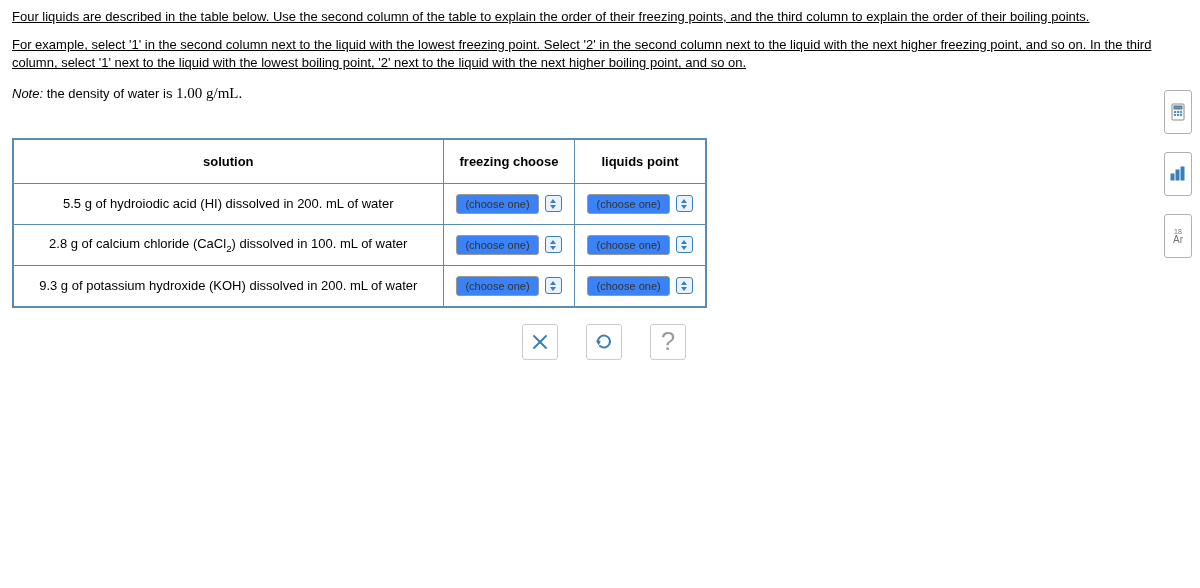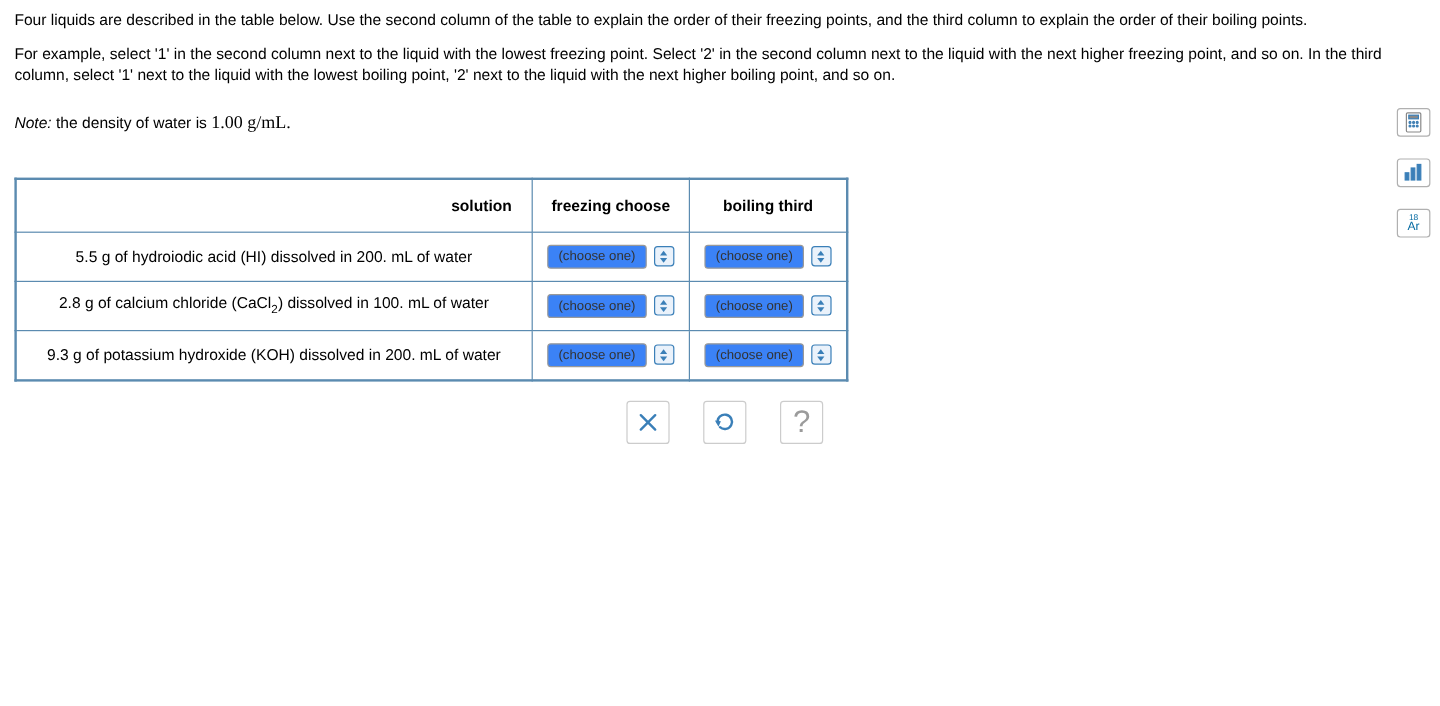--- a/index.html
+++ b/index.html
@@ -11,22 +11,23 @@
       font-family: Verdana, Geneva, sans-serif;
       font-size: 13px;
       color: #000;
       background: #fff;
       padding: 8px 12px;
       position: relative;
       width: 1200px;
       height: 588px;
     }
     .instructions {
-      margin-bottom: 22px;
+      margin-bottom: 12px;
       line-height: 1.4;
+      text-decoration: underline;
     }
     .instructions p {
       margin-bottom: 10px;
     }
     .note {
       margin-bottom: 36px;
     }
     .italic {
       font-style: italic;
     }
@@ -46,21 +47,20 @@
       vertical-align: middle;
       white-space: nowrap;
     }
     table.main-table th {
       font-weight: bold;
       text-align: center;
       padding: 14px 16px;
     }
     table.main-table th:first-child {
       min-width: 430px;
-      text-align: right;
     }
     .dropdown {
       display: inline-flex;
       align-items: center;
       gap: 6px;
     }
     .dropdown-label {
       border: 1px solid #999;
       border-radius: 3px;
       padding: 3px 8px;
@@ -121,28 +121,28 @@
     .right-toolbar {
       position: absolute;
       right: 8px;
       top: 90px;
       display: flex;
       flex-direction: column;
       gap: 18px;
     }
     .tool-btn {
       width: 28px;
-      height: 24px;
+      height: 44px;
       border: 1px solid #b0b0b0;
       border-radius: 3px;
       background: #fff;
       display: flex;
       align-items: center;
       justify-content: center;
-      color: #0369a1;
+      color: #737373;
       font-size: 13px;
     }
     .tool-btn svg {
       stroke: #3a7fb8;
       fill: none;
     }
     sub {
       font-size: 0.75em;
       vertical-align: sub;
     }
@@ -157,21 +157,21 @@
 
 <div class="note">
   <span class="italic">Note:</span><span> the density of water is </span><span class="math">1.00 g/mL.</span>
 </div>
 
 <table class="main-table">
   <thead>
     <tr>
       <th>solution</th>
       <th>freezing choose</th>
-      <th>boiling third</th>
+      <th>liquids point</th>
     </tr>
   </thead>
   <tbody>
     <tr>
       <td>
         <span>5.5 g of hydroiodic acid (HI) dissolved in 200. mL of water</span>
       </td>
       <td>
         <div class="dropdown">
           <span class="dropdown-label">(choose one)</span>

